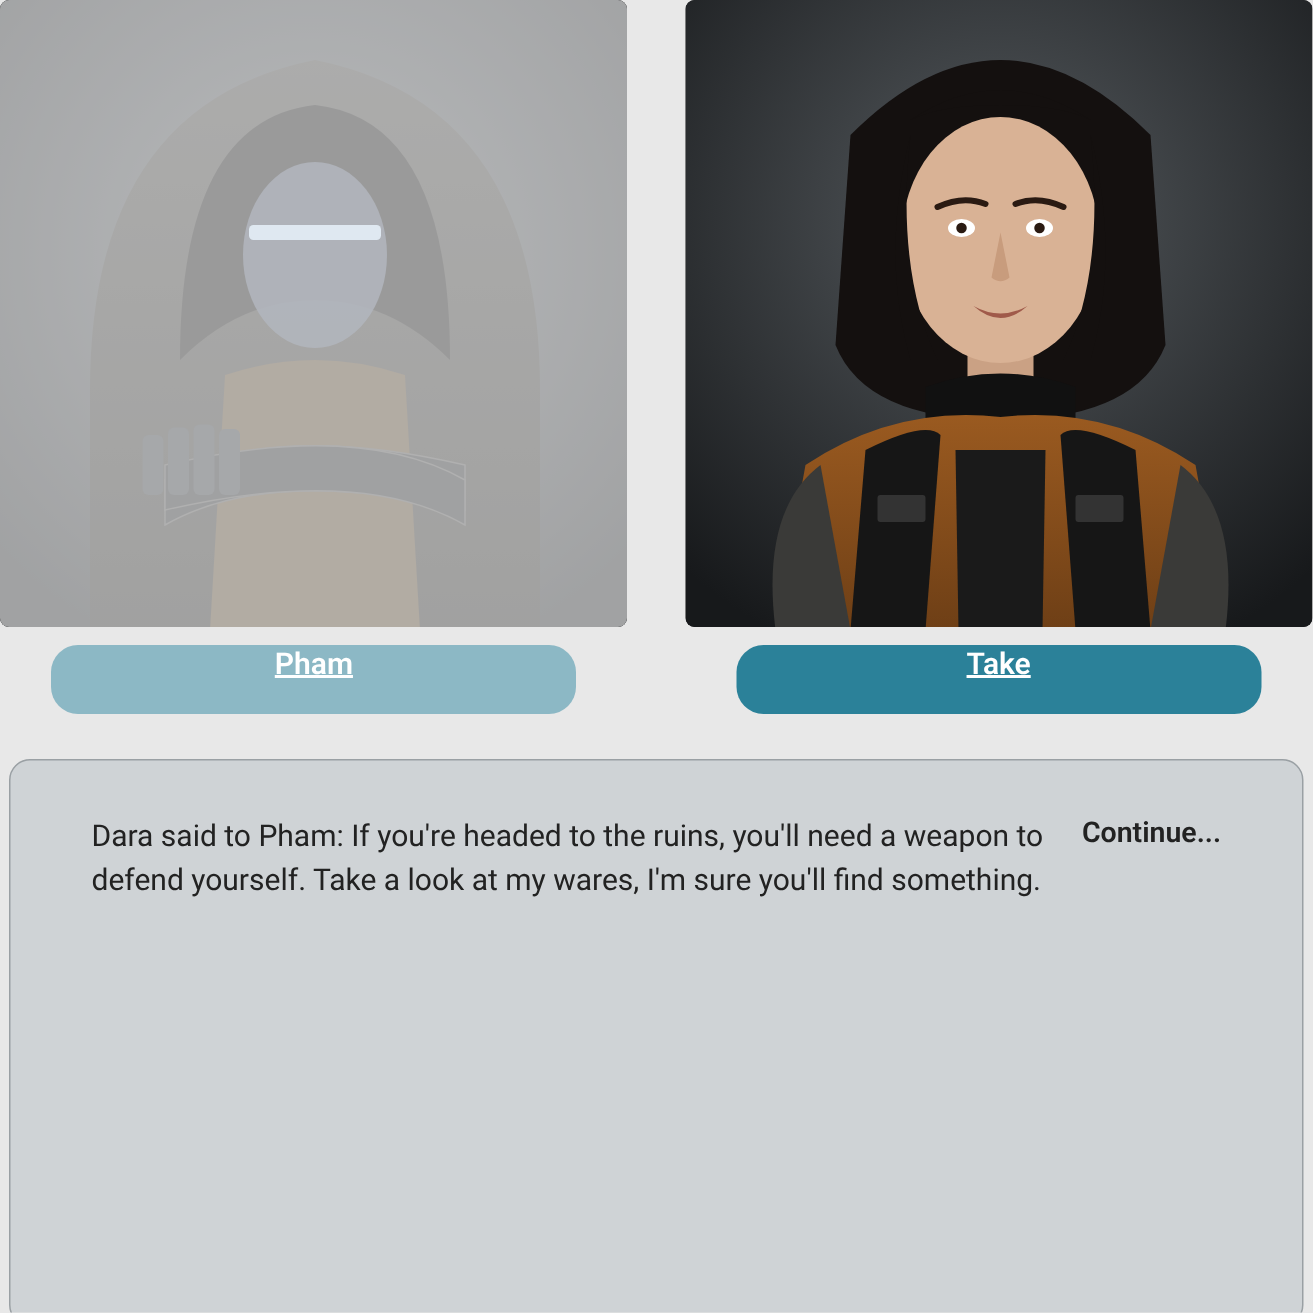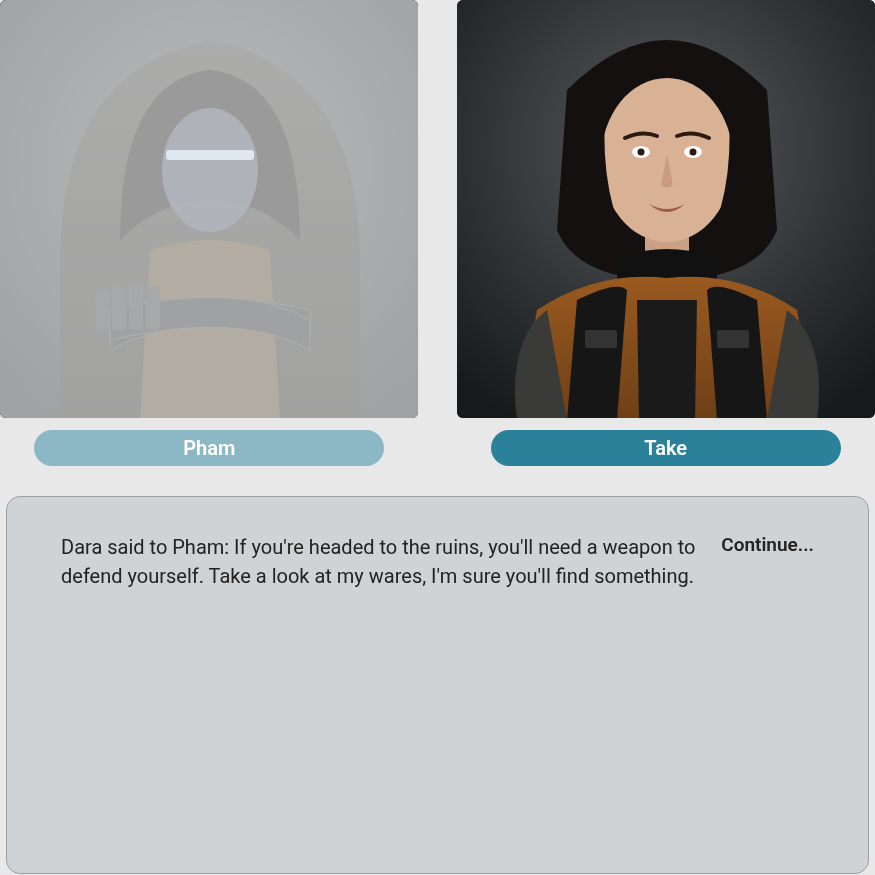--- a/index.html
+++ b/index.html
@@ -31,28 +31,29 @@
   }
   .portrait.inactive::after {
     content: "";
     position: absolute;
     inset: 0;
     background: rgba(232,232,232,0.62);
   }
   .name-pill {
     margin-top: 12px;
     width: 350px;
-    height: 36px;
+    height: 46px;
     border-radius: 18px;
     display: flex;
-    align-items: center;
+    align-items: flex-start;
     justify-content: center;
     font-size: 20px;
     font-weight: 600;
     color: #fff;
+    text-decoration: underline;
   }
   .name-pill.inactive { background: #8cb8c5; }
   .name-pill.active   { background: #2b8199; }
 
   .dialog-box {
     margin: 30px 6px 0 6px;
     height: 378px;
     background: #cfd3d6;
     border: 1px solid #9aa0a4;
     border-radius: 14px;

